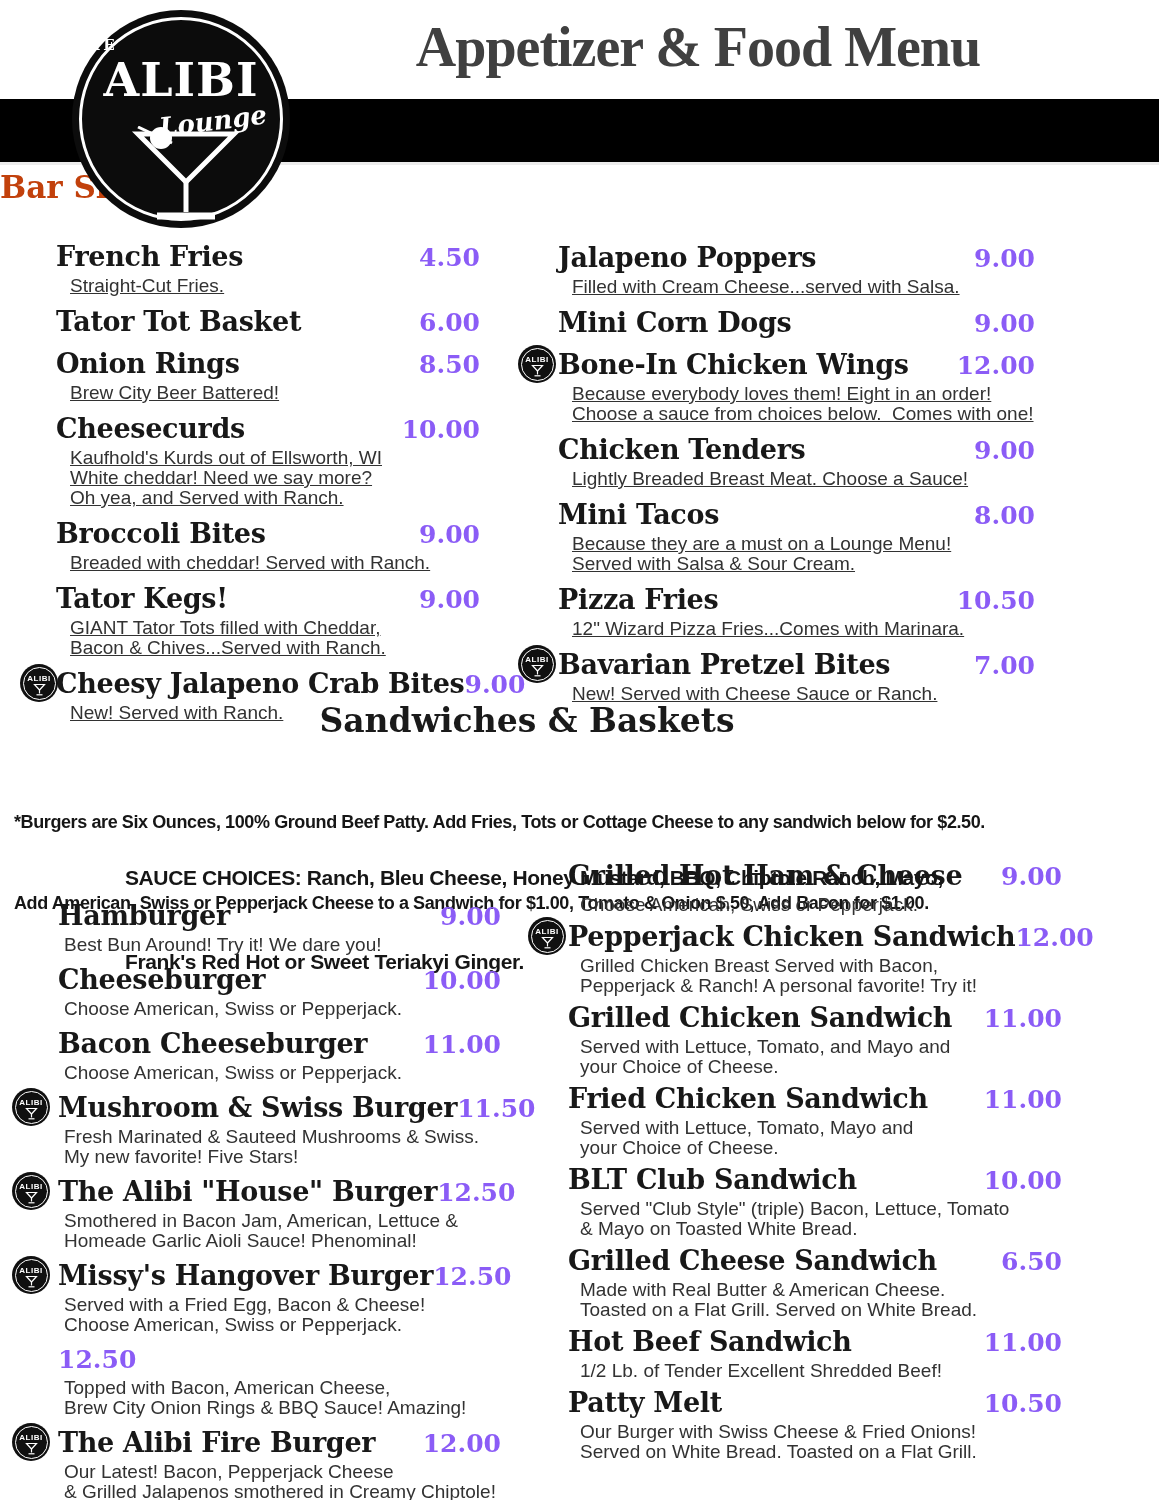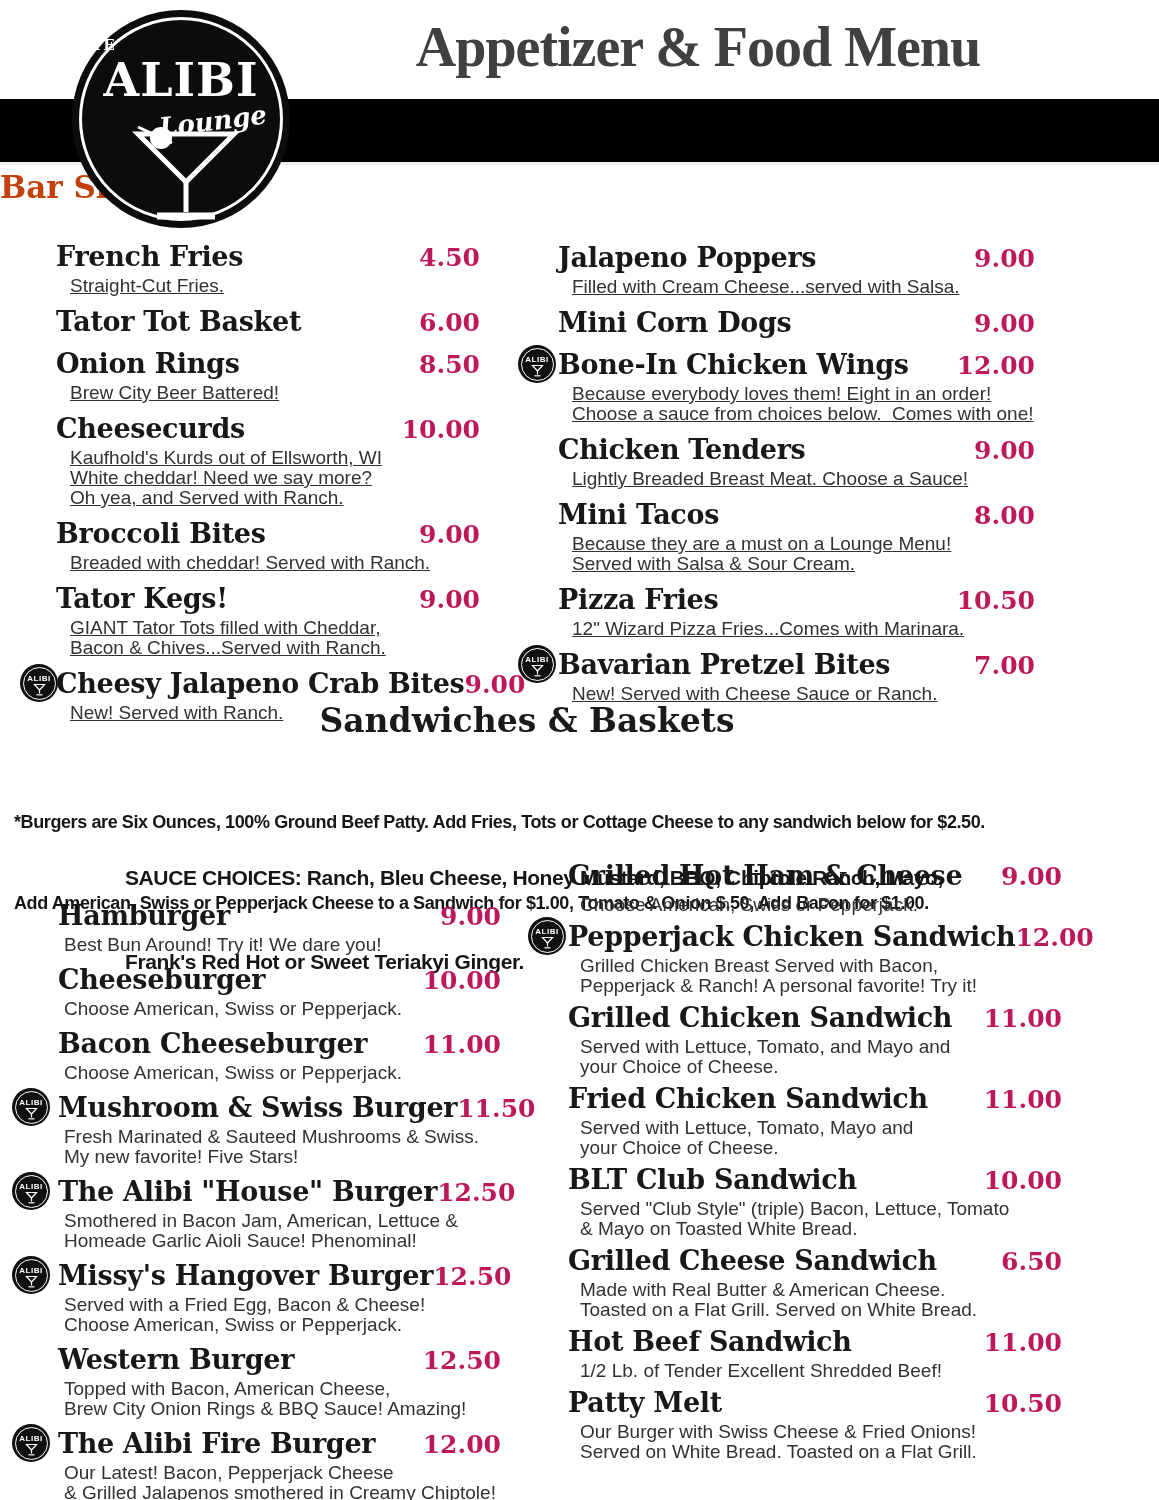--- a/index.html
+++ b/index.html
@@ -39,21 +39,21 @@
   .col-bl{left:20px; top:241px;width:460px;padding-left:36px;}
   .col-br{left:518px;top:242px;width:517px;padding-left:40px;}
   .col-sl{left:12px; top:900px;width:489px;padding-left:46px;}
   .col-sr{left:528px;top:860px;width:534px;padding-left:40px;}
   .col-bl .mi + .mi,.col-br .mi + .mi{margin-top:10px;}
   .col-sl .mi + .mi{margin-top:9px;}
   .col-sr .mi + .mi{margin-top:6px;}
 
   .head{position:relative;display:flex;align-items:baseline;}
   .nm{flex:1;font:600 27px/31px "DejaVu Serif",serif;letter-spacing:-0.3px;color:#181818;white-space:pre;}
-  .pr{font:600 25px/31px "DejaVu Serif",serif;color:#be185d;white-space:pre;}
+  .pr{font:600 25px/31px "DejaVu Serif",serif;color:#8b5cf6;white-space:pre;}
   .ds{font:400 19px/20px "Liberation Sans",sans-serif;color:#323232;white-space:pre;}
   .head + .ds{margin-top:3px;}
   .col-bl .ds,.col-br .ds{margin-left:14px;text-decoration:underline;}
   .col-sl .ds{margin-left:6px;}
   .col-sr .ds{margin-left:12px;}
 
   
   .badge{position:absolute;top:-4px;width:38px;height:38px;background:#101010;border-radius:50%;
          display:flex;flex-direction:column;align-items:center;justify-content:center;}
   .badge::before{content:"";position:absolute;inset:2.5px;border:1.5px solid #fff;border-radius:50%;}
@@ -298,21 +298,20 @@
             </svg>
           </span>
         <span class="nm">Missy's Hangover Burger</span>
           <span class="pr">12.50</span>
       </div>
       <div class="ds">Served with a Fried Egg, Bacon &amp; Cheese!</div>
       <div class="ds">Choose American, Swiss or Pepperjack.</div>
     </div>
     <div class="mi">
       <div class="head">
-          <span class="nm">Western Burger</span>
           <span class="pr">12.50</span>
         </div>
       <div class="ds">Topped with Bacon, American Cheese,</div>
       <div class="ds">Brew City Onion Rings &amp; BBQ Sauce! Amazing!</div>
     </div>
     <div class="mi">
       <div class="head">
         <span class="badge">
             <span class="bl">ALIBI</span>
             <svg width="13" height="13" viewBox="0 0 13 13">

